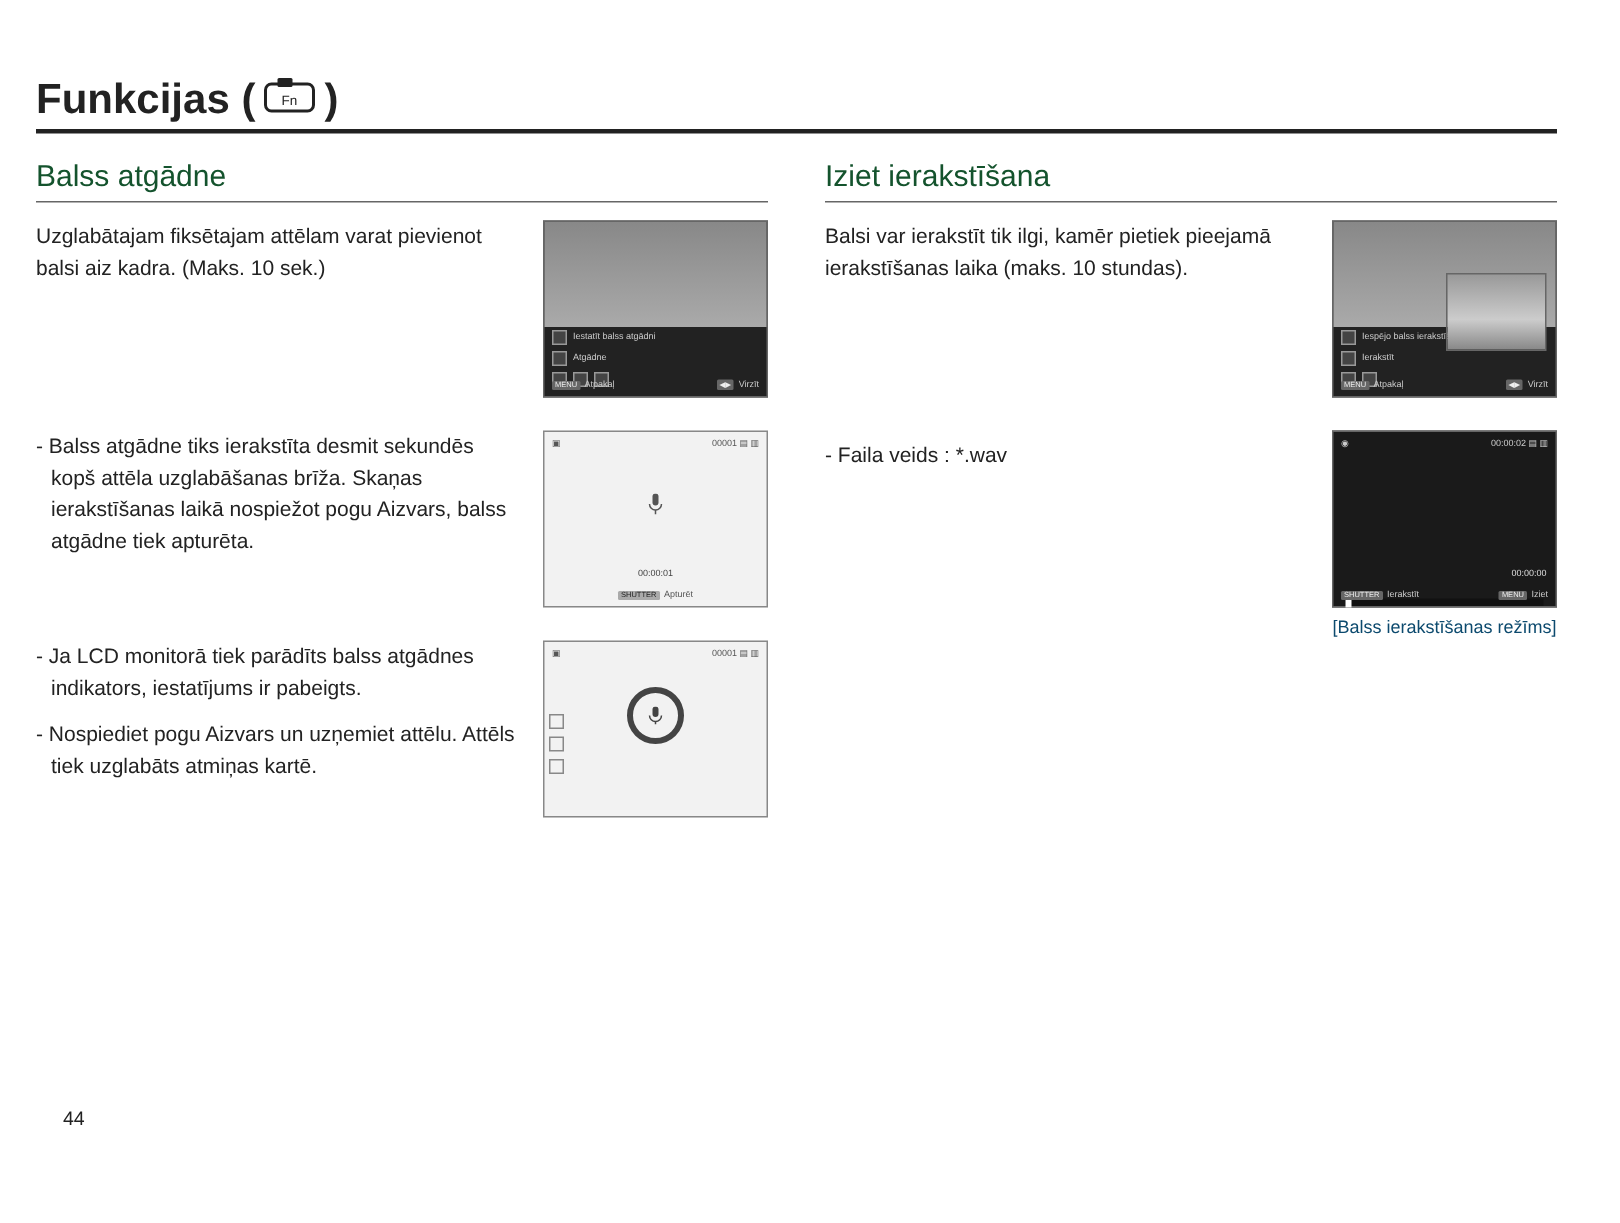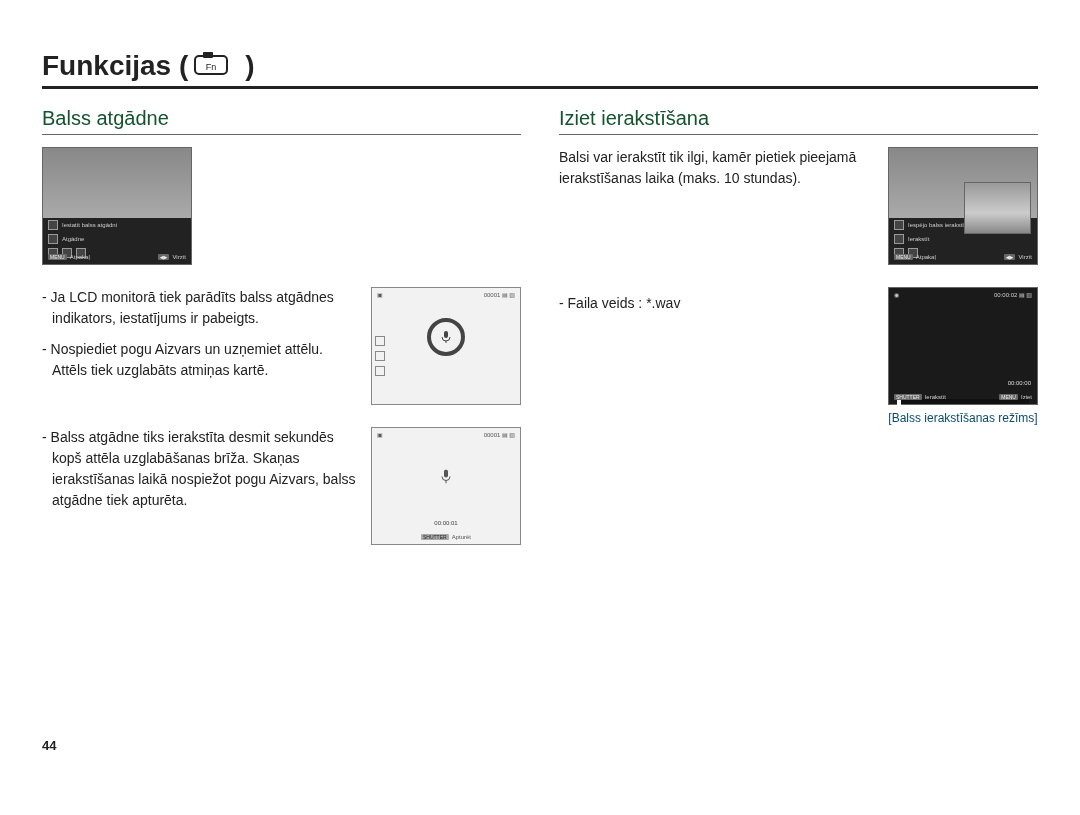--- a/index.html
+++ b/index.html
@@ -6,41 +6,41 @@
     margin: 0;
     padding: 0;
     background: #fff;
     font-family: Arial, Helvetica, sans-serif;
     color: #222;
     width: 1080px;
     height: 815px;
     box-sizing: border-box;
   }
   .page {
-    padding: 50px 42px 20px 42px;
+    padding: 50px 42px 20px 24px;
     box-sizing: border-box;
     width: 1080px;
     height: 771px;
     position: relative;
   }
   .title-row {
     display: flex;
     align-items: center;
     border-bottom: 3px solid #222;
     padding-bottom: 4px;
     margin-bottom: 18px;
   }
   .title {
     font-size: 28px;
     font-weight: bold;
   }
   .title-icon {
     display: inline-block;
     margin-left: 6px;
-    margin-right: 17px;
+    margin-right: 6px;
     vertical-align: middle;
   }
   .columns {
     display: flex;
     gap: 38px;
   }
   .col {
     flex: 1;
     min-width: 0;
   }
@@ -110,21 +110,21 @@
     font-size:6px;color:#444;
   }
   .side-icons {
     position:absolute; left:3px; top:48px; display:flex; flex-direction:column;gap:5px;
   }
   .side-icons span{width:8px;height:8px;border:1px solid #888;}
   .caption {
     font-size:12px;text-align:center;margin-top:6px;color:#0c4a6e;
   }
   .pagenum {
-    position:absolute; bottom:18px; left:42px; font-size:13px; font-weight:bold;
+    position:absolute; bottom:18px; left:42px; font-size:13px; font-weight:normal;
   }
   .progress-bar {
     height:5px;background:#111;margin:0 8px;position:relative;
   }
   .progress-bar .knob{width:4px;height:7px;background:#fff;position:absolute;left:0;top:-1px;}
   .tiny-right{position:absolute;right:6px;bottom:18px;font-size:6px;color:#ddd;}
   .people {
     position:absolute; right:6px; bottom:30px; width:65px; height:50px;
     background:linear-gradient(180deg,#999 0,#ccc 60%,#888 100%);
     border:1px solid #666;
@@ -146,20 +146,21 @@
     </span>
     <span class="title">)</span>
   </div>
 
   <div class="columns">
 
     <div class="col">
       <div class="subtitle">Balss atgādne</div>
 
       <div class="row">
+        <div class="txt">Uzglabātajam fiksētajam attēlam varat pievienot balsi aiz kadra. (Maks. 10 sek.)</div>
         <div class="thumb">
           <div class="lcd lcd-menu-view">
             <div class="lcd-top"></div>
             <div class="lcd-overlay-row">
                 <span class="mini-icon"></span>
                 <span class="mini-label">Iestatīt balss atgādni</span>
               </div>
             <div class="lcd-overlay-row">
                 <span class="mini-icon"></span>
                 <span class="mini-label">Atgādne</span>
@@ -170,20 +171,48 @@
                 <span class="mini-icon"></span>
               </div>
             <div class="lcd-bottom-bar">
               <span>
                   <span class="btn-chip">MENU</span>
                   <span>Atpakaļ</span>
                 </span>
               <span>
                   <span class="btn-chip">◀▶</span>
                   <span>Virzīt</span>
+                </span>
+            </div>
+          </div>
+        </div>
+      </div>
+
+      <div class="row">
+        <div class="txt">
+          <div class="indent">Balss atgādne tiks ierakstīta desmit sekundēs kopš attēla uzglabāšanas brīža. Skaņas ierakstīšanas laikā nospiežot pogu Aizvars, balss atgādne tiek apturēta.</div>
+        </div>
+        <div class="thumb">
+          <div class="lcd lcd-white">
+            <div class="status-row">
+                <span>▣</span>
+                <span><span>00001</span> ▤ ▥</span>
+              </div>
+            <div style="position:absolute;left:50%;top:42%;transform:translate(-50%,-50%);">
+              <svg width="10" height="14" viewBox="0 0 10 14">
+                  <rect x="3" y="0" width="4" height="8" rx="2" fill="#555"></rect>
+                  <path d="M1 7a4 4 0 008 0" stroke="#555" fill="none"></path>
+                  <line x1="5" y1="11" x2="5" y2="14" stroke="#555"></line>
+                </svg>
+            </div>
+            <div class="slim-text" style="bottom:18px;">00:00:01</div>
+            <div class="lcd-bottom-bar" style="justify-content:center;color:#555;">
+              <span>
+                  <span class="btn-chip" style="background:#aaa;color:#222;">SHUTTER</span>
+                  <span>Apturēt</span>
                 </span>
             </div>
           </div>
         </div>
       </div>
 
       <div class="row">
         <div class="txt">
           <div class="indent">Ja LCD monitorā tiek parādīts balss atgādnes indikators, iestatījums ir pabeigts.</div>
           <div style="height:10px"></div>
@@ -203,48 +232,20 @@
                 </svg>
             </div>
             <div class="side-icons">
                 <span></span>
                 <span></span>
                 <span></span>
               </div>
           </div>
         </div>
       </div>
-
-      <div class="row">
-        <div class="txt">
-          <div class="indent">Balss atgādne tiks ierakstīta desmit sekundēs kopš attēla uzglabāšanas brīža. Skaņas ierakstīšanas laikā nospiežot pogu Aizvars, balss atgādne tiek apturēta.</div>
-        </div>
-        <div class="thumb">
-          <div class="lcd lcd-white">
-            <div class="status-row">
-                <span>▣</span>
-                <span><span>00001</span> ▤ ▥</span>
-              </div>
-            <div style="position:absolute;left:50%;top:42%;transform:translate(-50%,-50%);">
-              <svg width="10" height="14" viewBox="0 0 10 14">
-                  <rect x="3" y="0" width="4" height="8" rx="2" fill="#555"></rect>
-                  <path d="M1 7a4 4 0 008 0" stroke="#555" fill="none"></path>
-                  <line x1="5" y1="11" x2="5" y2="14" stroke="#555"></line>
-                </svg>
-            </div>
-            <div class="slim-text" style="bottom:18px;">00:00:01</div>
-            <div class="lcd-bottom-bar" style="justify-content:center;color:#555;">
-              <span>
-                  <span class="btn-chip" style="background:#aaa;color:#222;">SHUTTER</span>
-                  <span>Apturēt</span>
-                </span>
-            </div>
-          </div>
-        </div>
-      </div>
     </div>
 
     <div class="col">
       <div class="subtitle">Iziet ierakstīšana</div>
 
       <div class="row">
         <div class="txt" style="flex:1.2">Balsi var ierakstīt tik ilgi, kamēr pietiek pieejamā ierakstīšanas laika (maks. 10 stundas).</div>
         <div class="thumb">
           <div class="lcd lcd-menu-view">
             <div class="lcd-top"></div>

